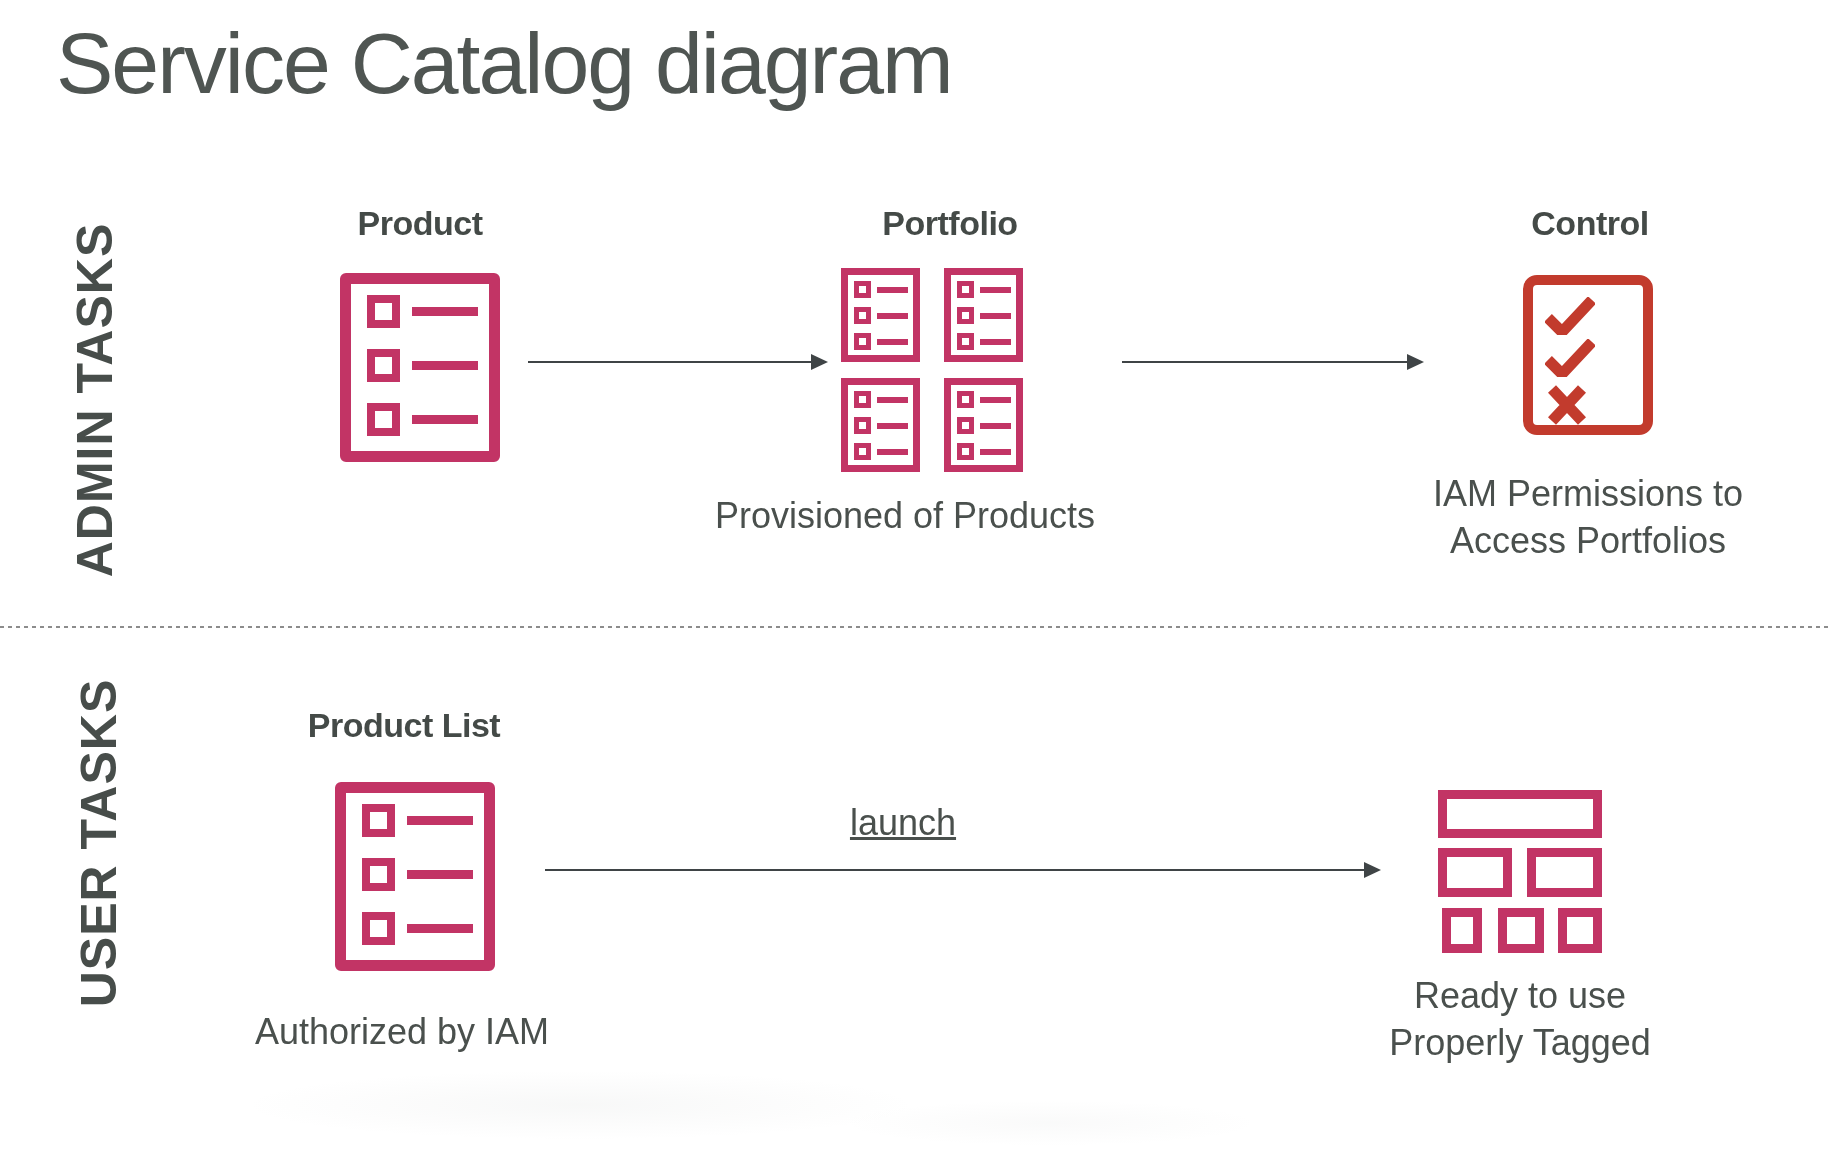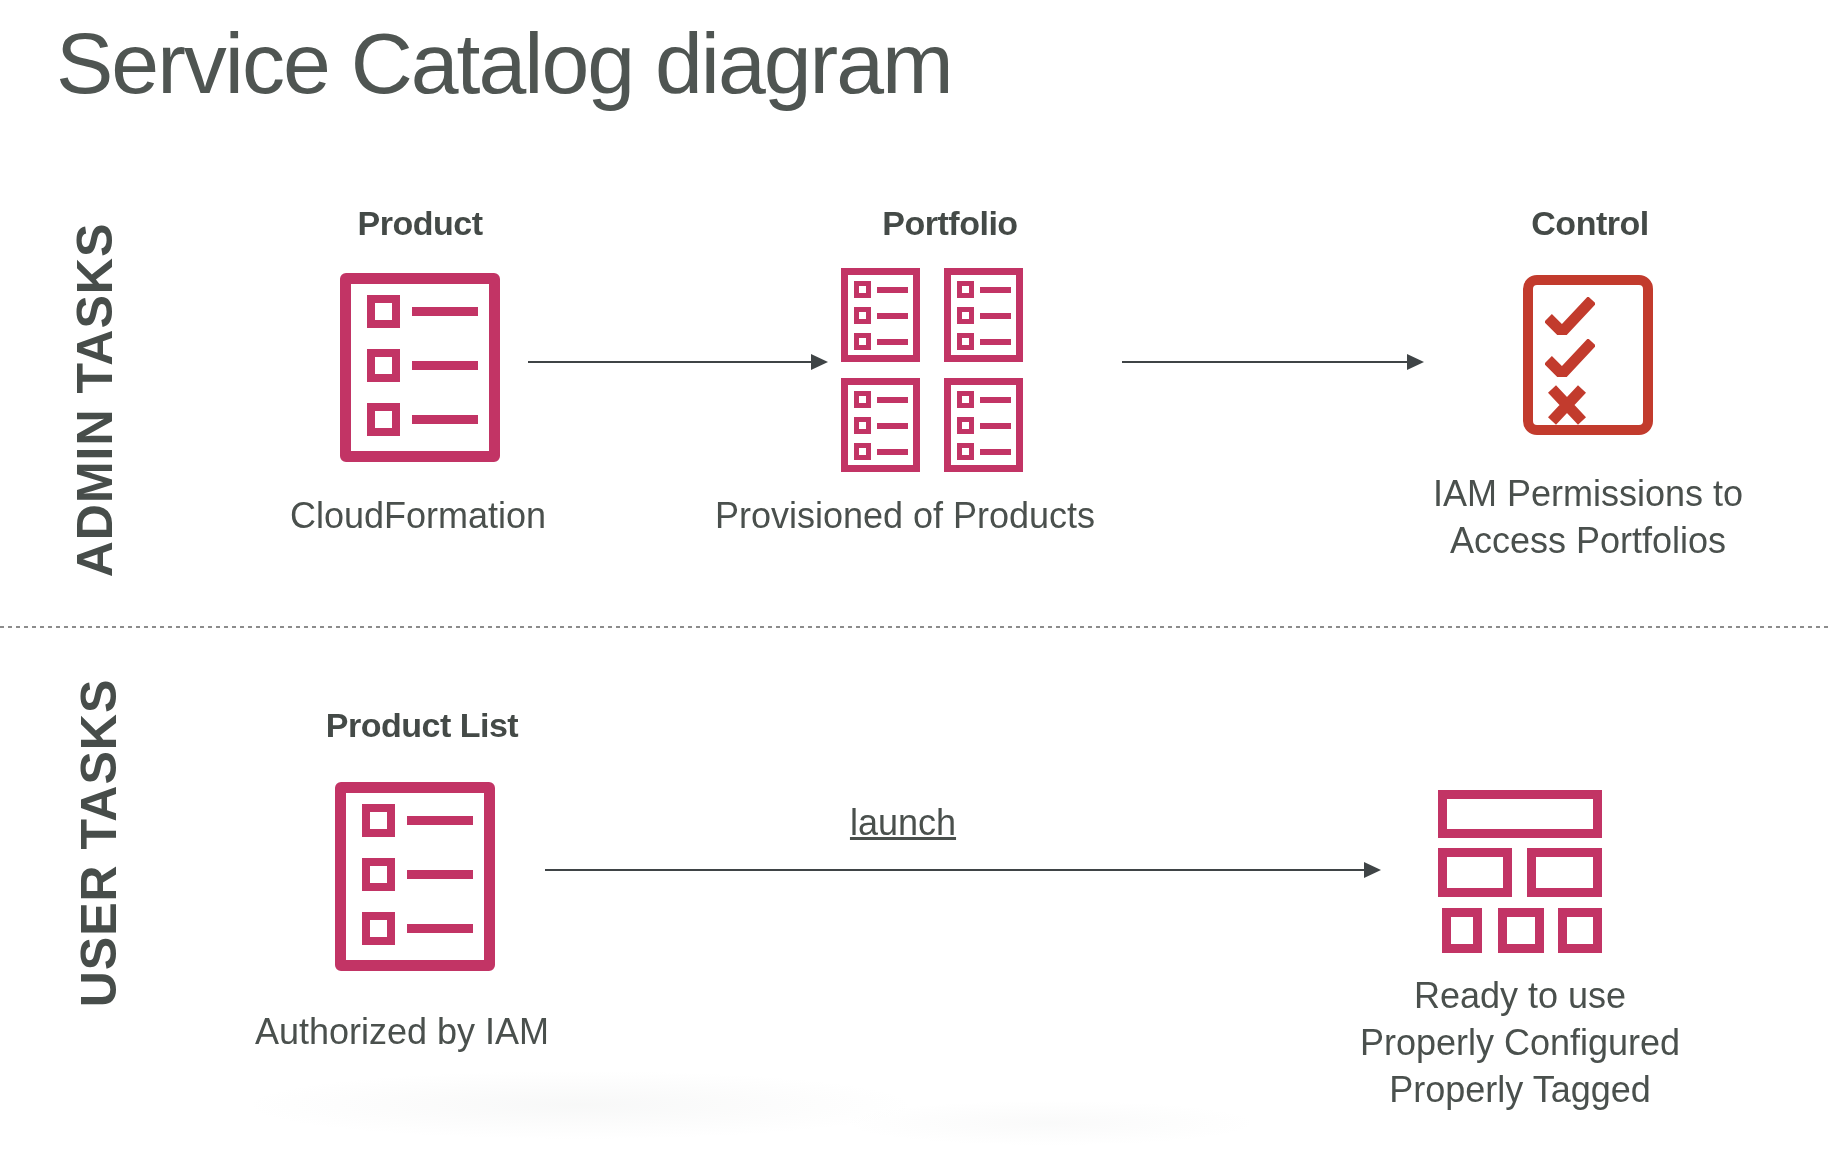--- a/index.html
+++ b/index.html
@@ -130,21 +130,20 @@
   <div class="hdr" style="left:420px;top:204px;">Product</div>
   <div class="icon-doc" style="left:340px;top:273px;">
     <div class="sq r1"></div>
       <div class="ln r1"></div>
     <div class="sq r2"></div>
       <div class="ln r2"></div>
     <div class="sq r3"></div>
       <div class="ln r3"></div>
   </div>
   <div class="cap" style="left:418px;top:492px;">
-    <div>CloudFormation</div>
   </div>
 
   <div class="arrow" style="left:528px;top:354px;width:300px;">
     <div class="shaft" style="width:284px;"></div>
     <div class="head" style="left:283px;"></div>
   </div>
 
   <div class="hdr" style="left:950px;top:204px;">Portfolio</div>
   <div class="portfolio-grid" style="left:841px;top:268px;">
     <div class="icon-mini">
@@ -199,21 +198,21 @@
       <path d="M4 4 L34 36 M34 4 L4 36" fill="none" stroke="#c23b2d" stroke-width="11"></path>
     </svg>
   </div>
   <div class="cap" style="left:1588px;top:470px;">
     <div>IAM Permissions to</div>
     <div>Access Portfolios</div>
   </div>
 
   <div class="divider"></div>
 
-  <div class="hdr" style="left:422px;top:706px;">Product List</div>
+  <div class="hdr" style="left:404px;top:706px;">Product List</div>
   <div class="icon-doc" style="left:335px;top:782px;">
     <div class="sq r1"></div>
       <div class="ln r1"></div>
     <div class="sq r2"></div>
       <div class="ln r2"></div>
     <div class="sq r3"></div>
       <div class="ln r3"></div>
   </div>
   <div class="cap" style="left:402px;top:1008px;">Authorized by IAM</div>
 
@@ -226,20 +225,19 @@
   <div class="icon-prov" style="left:1438px;top:790px;">
     <div class="cell top"></div>
     <div class="cell midl"></div>
     <div class="cell midr"></div>
     <div class="cell b1"></div>
     <div class="cell b2"></div>
     <div class="cell b3"></div>
   </div>
   <div class="cap" style="left:1520px;top:972px;">
     <div>Ready to use</div>
-    <div>Properly Configured</div>
     <div>Properly Tagged</div>
   </div>
 
   <div class="smudge s1"></div>
   <div class="smudge s2"></div>
 
 </div>
 
 </body></html>

